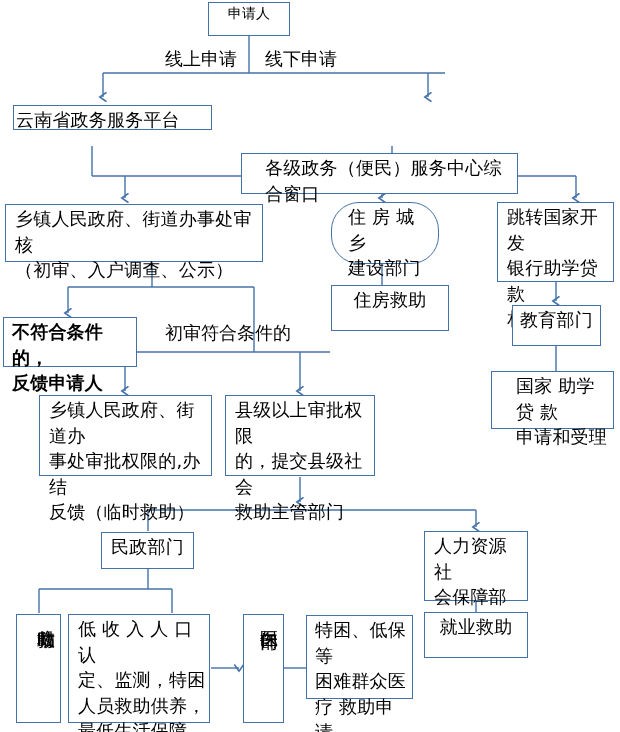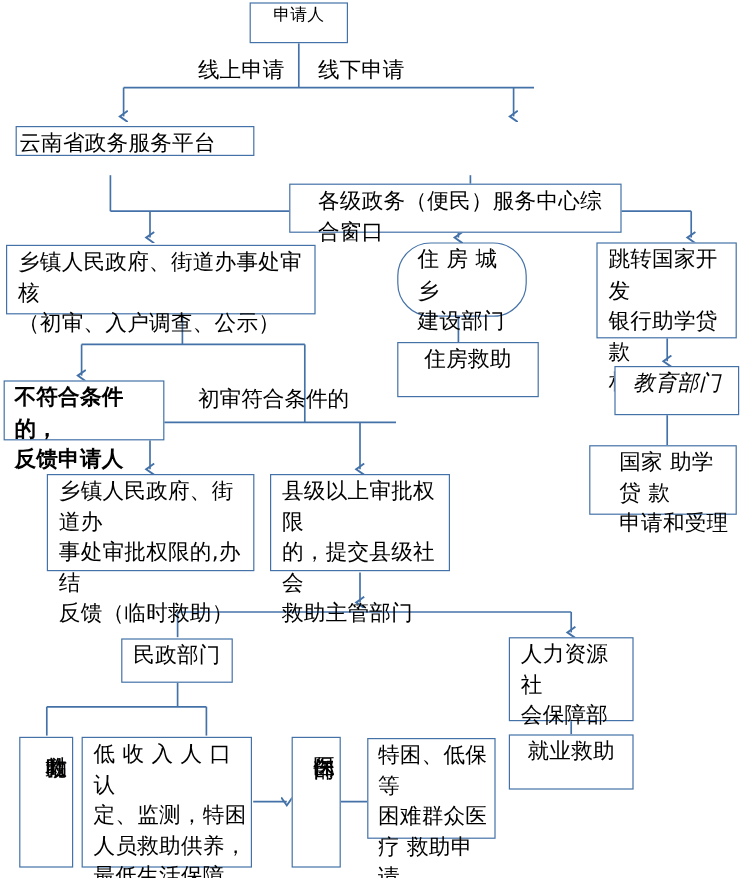--- a/index.html
+++ b/index.html
@@ -143,21 +143,21 @@
   <div class="node fs13" style="left:331px; top:285px; width:118px; height:46px;">
     <span class="txt">住房救助</span>
   </div>
 
   <div class="node left fs13" style="left:497px; top:202px; width:117px; height:80px; justify-content:flex-start; padding-left:9px;">
     <span class="txt">跳转国家开发
 银行助学贷款
 相关系统</span>
   </div>
 
-  <div class="node fs13" style="left:512px; top:305px; width:104px; height:41px;font-style:italic;">
+  <div class="node fs13" style="left:512px; top:305px; width:89px; height:41px;">
     <span class="txt">教育部门</span>
   </div>
 
   <div class="node left fs13" style="left:491px; top:371px; width:123px; height:58px; justify-content:flex-start; padding-left:24px;">
     <span class="txt">国家 助学贷 款
 申请和受理</span>
   </div>
 
   <div class="node left fs13" style="left:3px; top:317px; width:134px; height:50px; justify-content:flex-start; padding-left:8px;font-weight:bold;">
     <span class="txt">不符合条件的，

